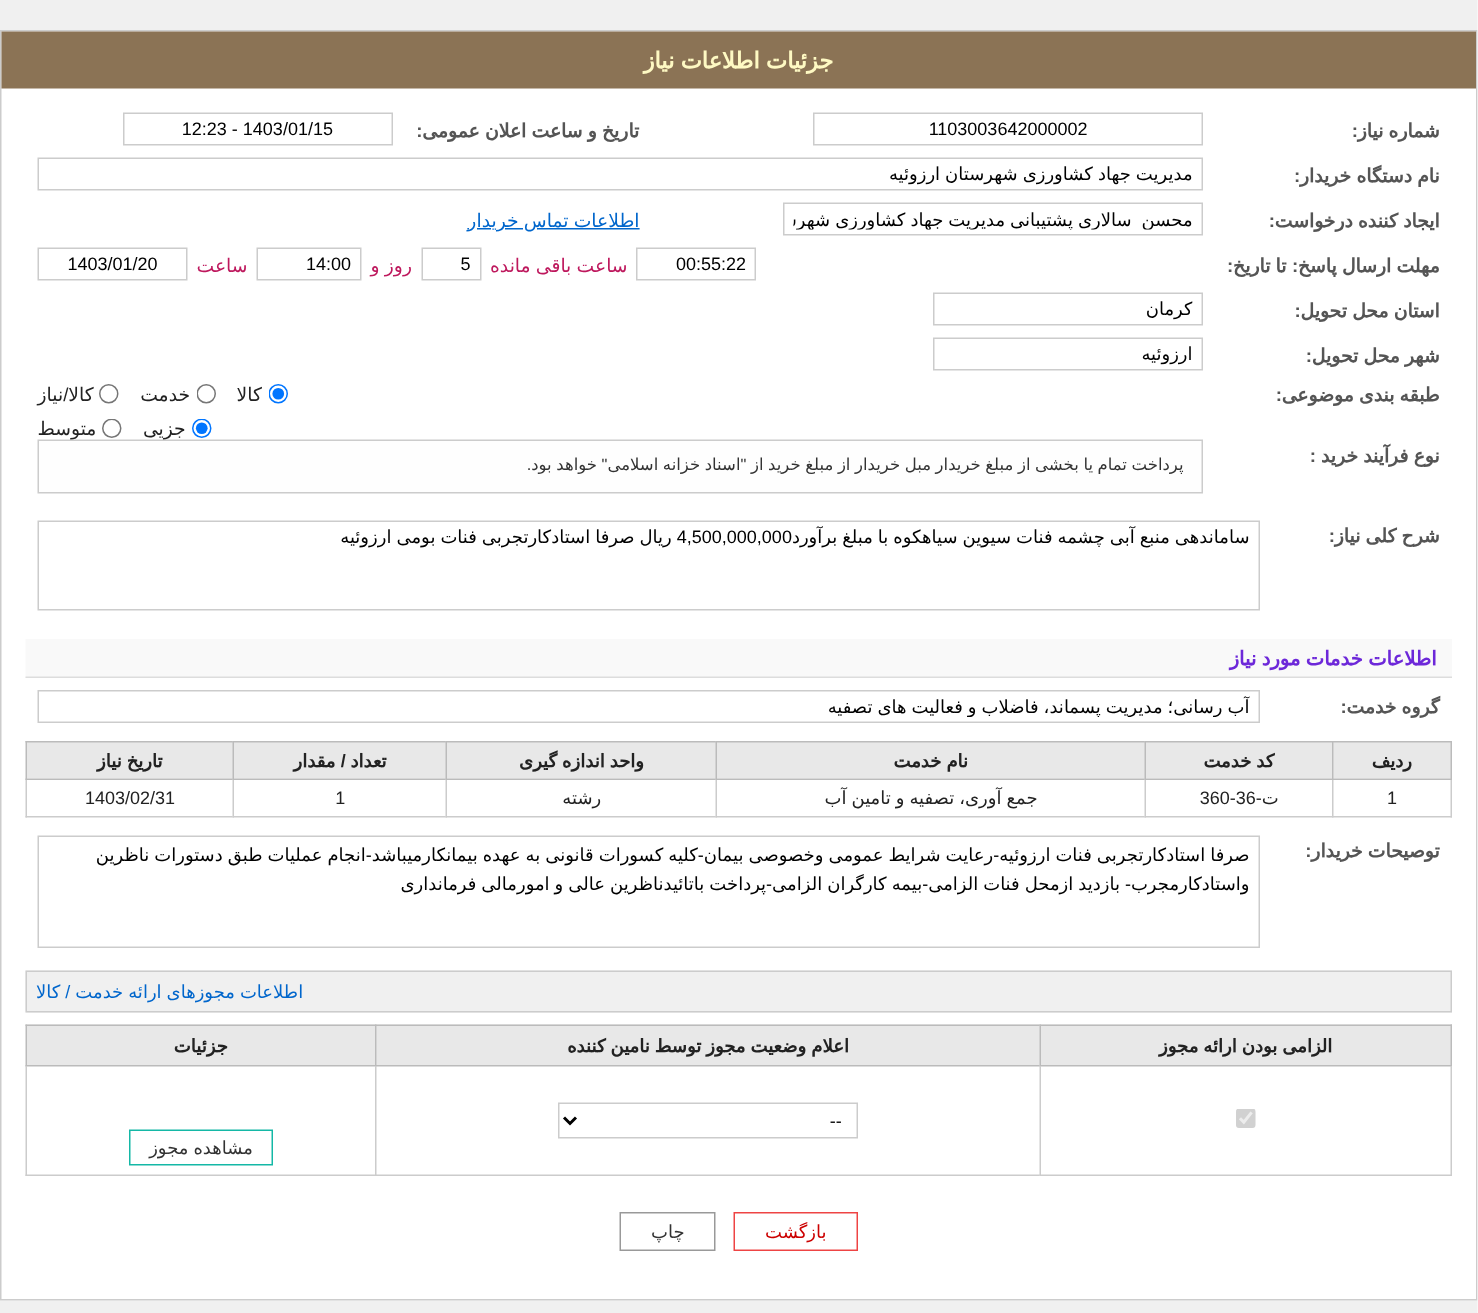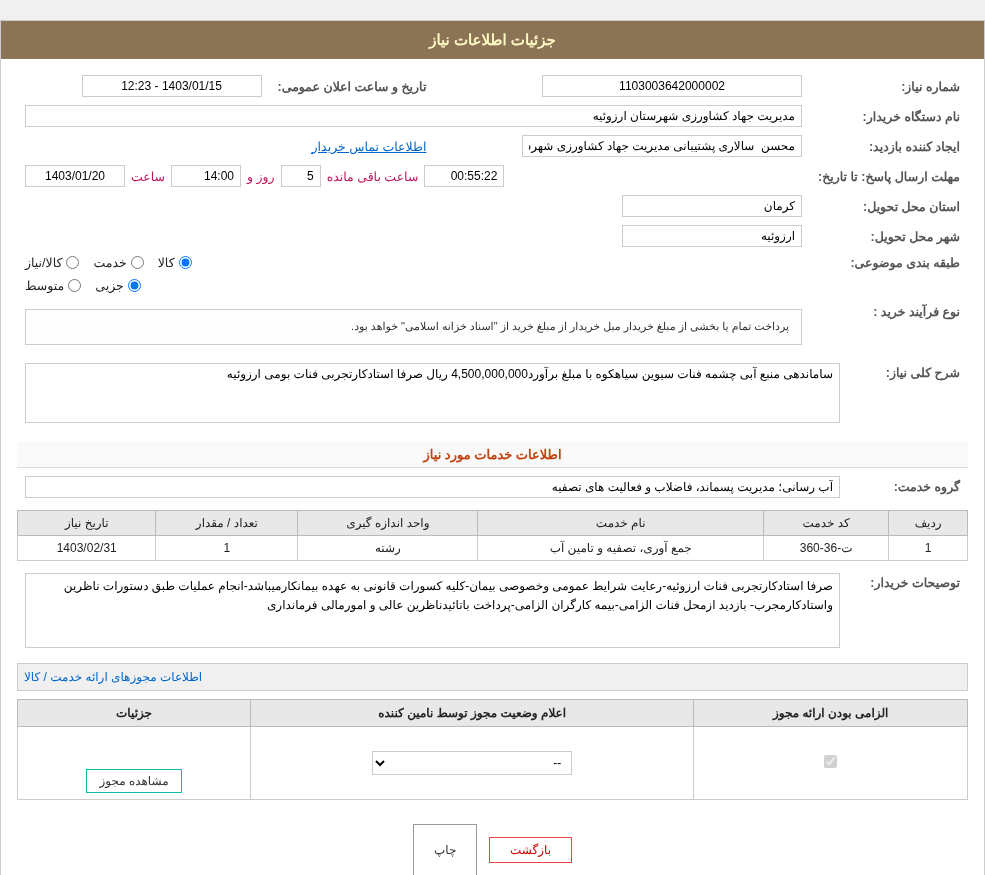--- a/index.html
+++ b/index.html
@@ -74,34 +74,34 @@
       width: 100%;
       border-collapse: collapse;
       margin: 8px 0;
       font-size: 12px;
     }
     .data-table th {
       background: #e8e8e8;
       border: 1px solid #bbb;
       padding: 5px 8px;
       text-align: center;
-      font-weight: normal;
+      font-weight: bold;
     }
     .data-table td {
       border: 1px solid #ccc;
       padding: 5px 8px;
       text-align: center;
     }
     .data-table tr:nth-child(even) { background: #fafafa; }
     .section-title {
       font-weight: bold;
       font-size: 13px;
-      color: #c2410c;
+      color: #6d28d9;
       margin: 12px 0 4px 0;
-      text-align: center;
+      text-align: right;
       background: #f9f9f9;
       padding: 5px 10px;
       border-bottom: 1px solid #ddd;
     }
     .collapse-section {
       text-align: left;
       background: #f0f0f0;
       border: 1px solid #ccc;
       padding: 6px;
       cursor: pointer;
@@ -133,21 +133,21 @@
       padding: 4px 12px;
       font-size: 12px;
       font-family: Tahoma, Arial, sans-serif;
       cursor: pointer;
       color: #333;
       margin-top: 36px;
     }
     .btn-print {
       background: #fff;
       border: 1px solid #999;
-      padding: 18px 20px;
+      padding: 5px 20px;
       font-size: 12px;
       font-family: Tahoma, Arial, sans-serif;
       cursor: pointer;
       color: #333;
       margin: 0 4px;
     }
     .btn-back {
       background: #fff;
       border: 1px solid #e44;
       padding: 5px 20px;
@@ -196,21 +196,21 @@
           <input type="text" class="input-box input-medium" readonly="" style="text-align: center;" value="1403/01/15 - 12:23">
         </td>
       </tr>
       <tr>
         <td class="label-cell">نام دستگاه خریدار:</td>
         <td class="value-cell" colspan="4">
           <input type="text" class="input-box" style="width: 100%;" readonly="" value="مدیریت جهاد کشاورزی شهرستان ارزوئیه">
         </td>
       </tr>
       <tr>
-        <td class="label-cell">ایجاد کننده بازدید:</td>
+        <td class="label-cell">ایجاد کننده درخواست:</td>
         <td class="value-cell" colspan="2">
           <input type="text" class="input-box" style="width: 280px;" readonly="" value="محسن  سالاری پشتیبانی مدیریت جهاد کشاورزی شهرستان ارزوئیه">
         </td>
         <td colspan="2" style="text-align:right;">
           <span class="link-blue">اطلاعات تماس خریدار</span>
         </td>
       </tr>
       <tr>
         <td class="label-cell">مهلت ارسال پاسخ: تا تاریخ:</td>
         <td colspan="4">
@@ -262,21 +262,21 @@
           <div class="radio-group">
             <div class="radio-item">
               <label>متوسط</label>
               <input type="radio" name="purchase" style="">
             </div>
             <div class="radio-item">
               <label>جزیی</label>
               <input type="radio" name="purchase" checked="" style="">
             </div>
           </div>
-          <div class="notice-box" style="margin-top:16px; font-size:11px; color:#333;">پرداخت تمام یا بخشی از مبلغ خریدار مبل خریدار از مبلغ خرید از "اسناد خزانه اسلامی" خواهد بود.</div>
+          <div class="notice-box" style="margin-top:0; font-size:11px; color:#333;">پرداخت تمام یا بخشی از مبلغ خریدار مبل خریدار از مبلغ خرید از "اسناد خزانه اسلامی" خواهد بود.</div>
         </td>
       </tr>
     </tbody>
       </table>
 
     <table class="info-table" style="margin-top:10px;">
       <tbody>
           <tr>
         <td class="label-cell" style="vertical-align:top; padding-top:6px;">شرح کلی نیاز:</td>
         <td>

